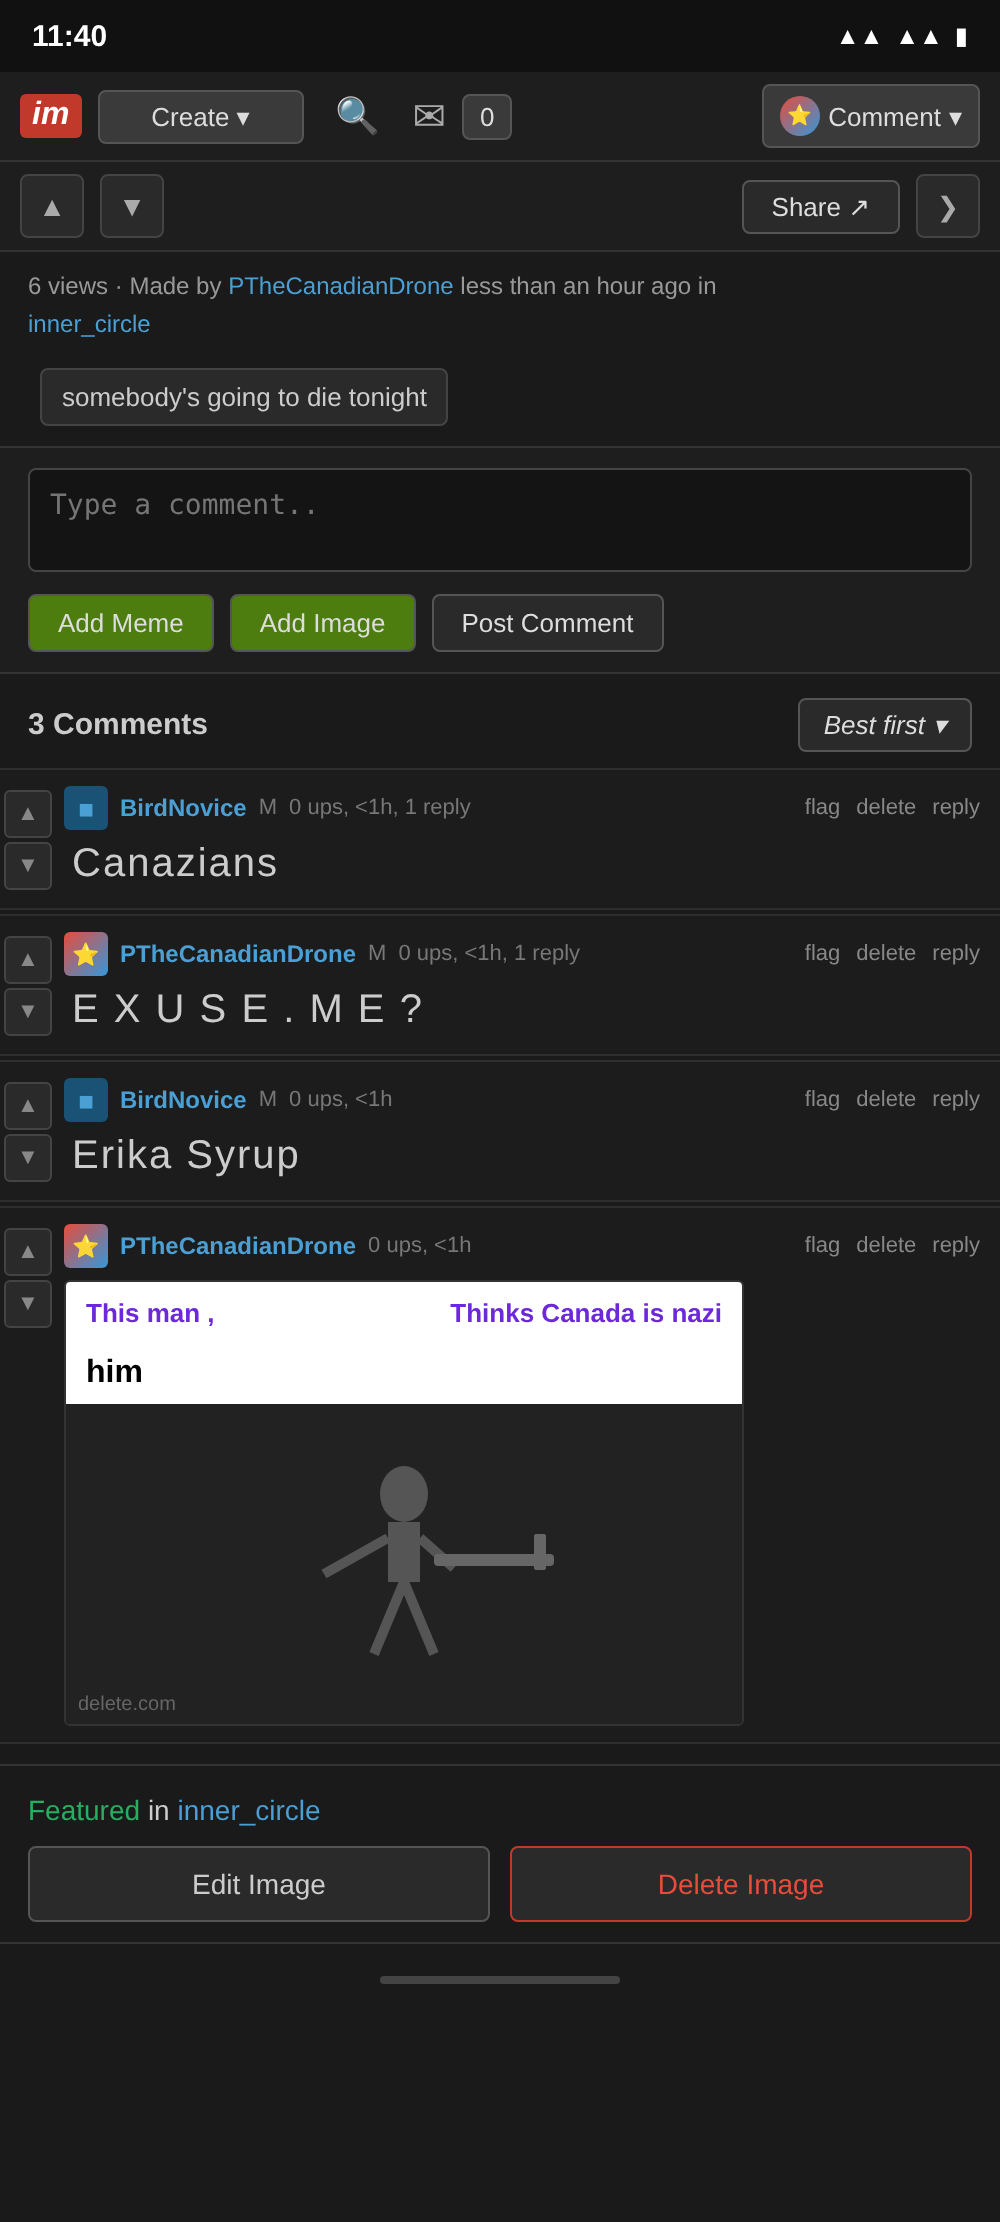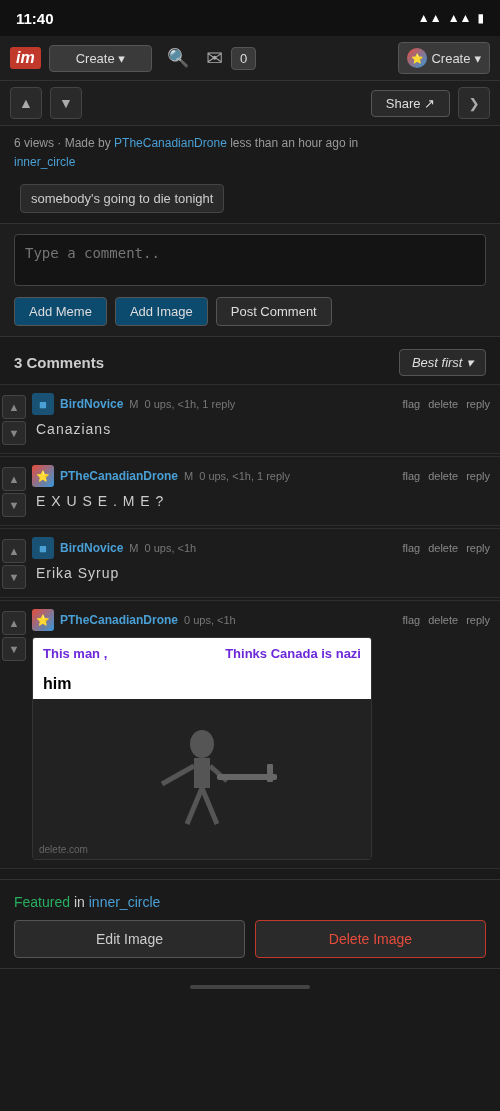--- a/index.html
+++ b/index.html
@@ -183,21 +183,21 @@
       font-size: 14px;
       resize: none;
       height: 52px;
     }
     .comment-actions {
       display: flex;
       gap: 8px;
       margin-top: 8px;
     }
     .action-btn {
-      background: #0c4a6e;
+      background: #4d7c0f;
       border: 1px solid #555;
       color: #ddd;
       border-radius: 4px;
       padding: 6px 14px;
       font-size: 13px;
       cursor: pointer;
     }
     .post-btn {
       background: #2a2a2a;
       border: 1px solid #555;
@@ -295,21 +295,21 @@
       justify-content: center;
       font-size: 11px;
     }
     .comment-username { color: #4a9fd4; font-size: 12px; font-weight: bold; }
     .comment-meta { color: #777; font-size: 11px; }
     .comment-actions-links { margin-left: auto; display: flex; gap: 8px; font-size: 11px; }
     .comment-flag { color: #888; cursor: pointer; }
     .comment-delete { color: #888; cursor: pointer; }
     .comment-reply { color: #888; cursor: pointer; }
     .comment-text {
-      font-size: 14px;
+      font-size: 20px;
       color: #ccc;
       padding: 2px 0 2px 4px;
       letter-spacing: 1px;
     }
     .comment-image-container {
       margin-top: 6px;
       max-width: 340px;
     }
     .meme-image {
       width: 100%;
@@ -424,21 +424,21 @@
 
 
 <div class="top-nav">
   <span class="logo-box">im</span>
   <button class="create-btn">Create ▾</button>
   <button class="search-icon-btn">🔍</button>
   <span class="mail-icon">✉</span>
   <span class="notif-badge">0</span>
   <button class="user-btn">
     <span class="user-avatar-small">⭐</span>
-    <span>Create</span>
+    <span>Comment</span>
     <span>▾</span>
   </button>
 </div>
 
 
 <div class="vote-share-bar">
   <button class="vote-btn">▲</button>
   <button class="vote-btn">▼</button>
   <button class="share-btn-top">
     <span>Share</span> ↗

